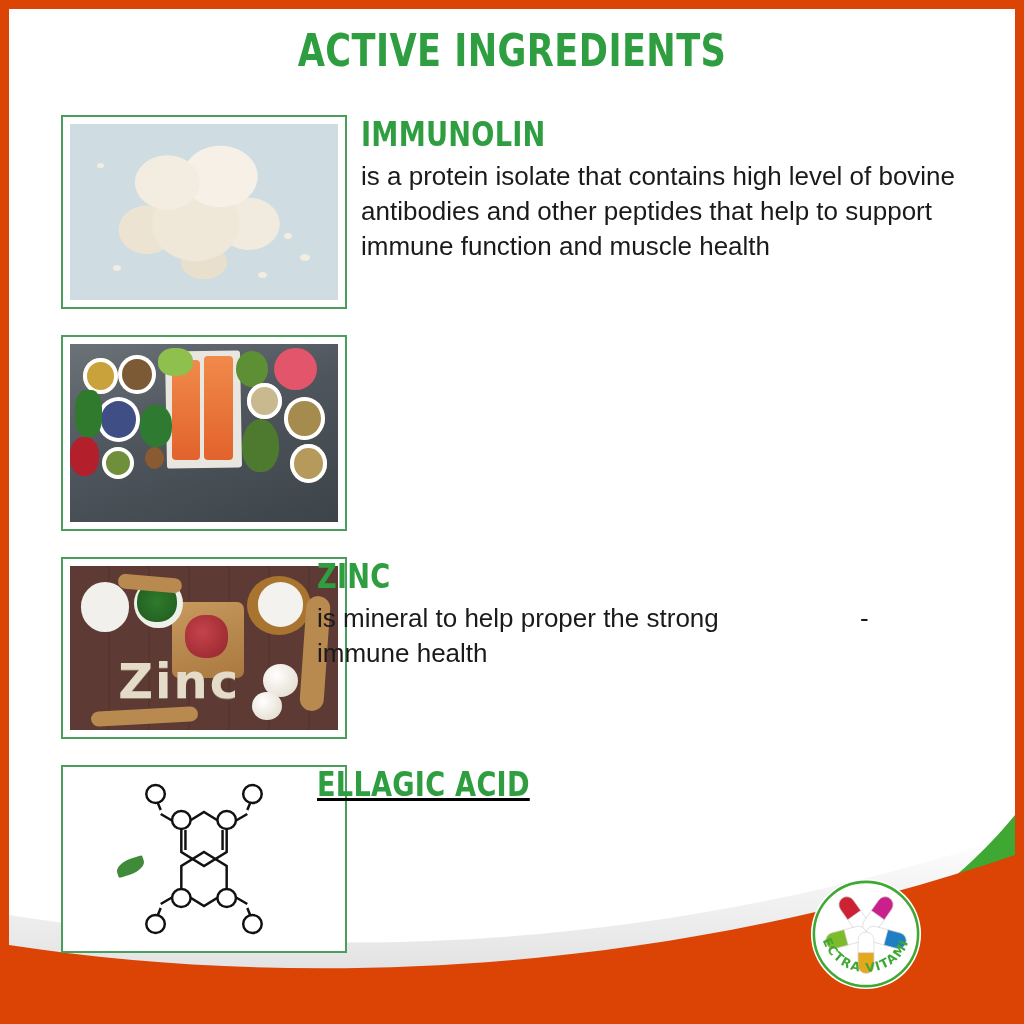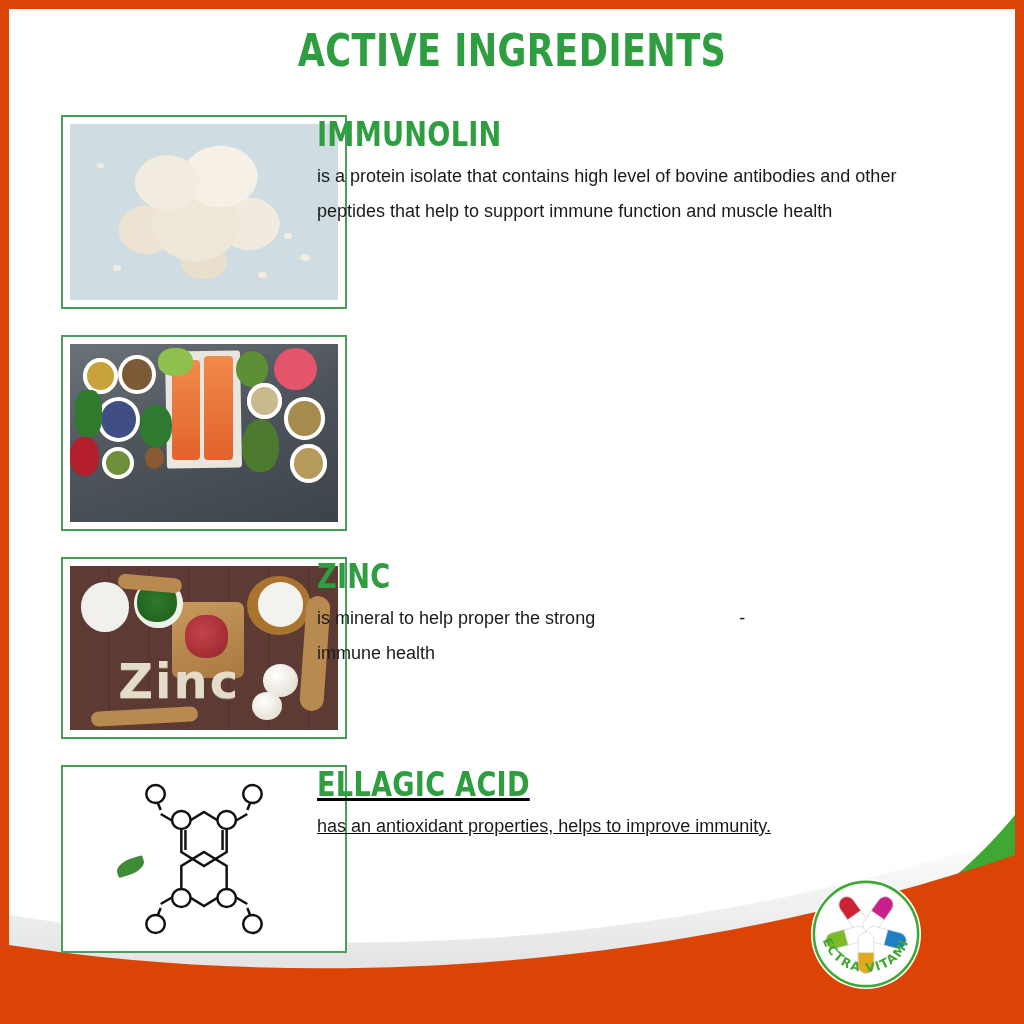--- a/index.html
+++ b/index.html
@@ -14,39 +14,39 @@
 
   
   .title{position:absolute;top:16px;left:0;width:1006px;text-align:center;
          font-family:"DejaVu Sans",sans-serif;font-weight:bold;font-size:44px;
          letter-spacing:.5px;color:#2f9e41;transform:scaleX(.80);transform-origin:center top;
          white-space:nowrap;}
 
   
   .rows{position:absolute;top:106px;left:0;width:1006px;}
   .row{position:relative;display:flex;align-items:flex-start;}
-  .row-1{height:220px;}
+  .row-1{height:220px;gap:44px;}
   .row-2{height:222px;}
   .row-3{height:208px;}
   .row-4{height:208px;text-decoration:underline;}
 
   .thumb-wrap{width:292px;flex:0 0 292px;padding-left:52px;box-sizing:border-box;}
   .thumb{border:2px solid #4a9e5c;background:#fff;padding:7px;box-sizing:border-box;
          width:286px;}
   .thumb .pic{width:100%;display:block;position:relative;overflow:hidden;}
   .t1 .pic{height:176px;}
   .t2 .pic{height:178px;}
   .t3 .pic{height:164px;}
   .t4 .pic{height:170px;}
 
   .copy{flex:1 1 auto;padding-left:16px;padding-top:2px;position:relative;}
   .ing-name{font-family:"DejaVu Sans",sans-serif;font-weight:bold;font-size:34px;
             color:#2f9e41;letter-spacing:.3px;transform:scaleX(.80);transform-origin:left top;
             white-space:nowrap;margin:0 0 6px 0;line-height:1.05;}
-  .ing-desc{font-family:"Liberation Sans",sans-serif;font-size:18px;line-height:35px;
+  .ing-desc{font-family:"Liberation Sans",sans-serif;font-size:26px;line-height:35px;
             color:#1a1a1a;margin:0;max-width:640px;}
   .ing-desc .dangle{display:inline-block;width:150px;text-align:right;}
 
   
   
   .pic-powder{background:#cfdde3;}
   .pic-powder .heap{position:absolute;left:12%;top:8%;width:76%;height:84%;
       background:
         radial-gradient(ellipse 26% 30% at 32% 30%, #f3ece0 0 60%, transparent 62%),
         radial-gradient(ellipse 30% 34% at 58% 26%, #f6f0e6 0 60%, transparent 62%),
@@ -232,21 +232,20 @@
                   <circle cx="152" cy="124" r="9"></circle>
                 <circle cx="83" cy="150" r="9"></circle>
                   <circle cx="177" cy="150" r="9"></circle>
               </g>
             </svg>
           </div>
         </div>
       </div>
       <div class="copy">
         <p class="ing-name">ELLAGIC ACID</p>
-        <p class="ing-desc">has an antioxidant properties, helps to improve immunity.</p>
       </div>
     </div>
 
   </div>
 
   <div class="badge">
     <svg viewBox="0 0 120 120" aria-hidden="true">
       <defs>
         <path id="arc" d="M 16,66 A 46,46 0 0 0 104,66"></path>
       </defs>

